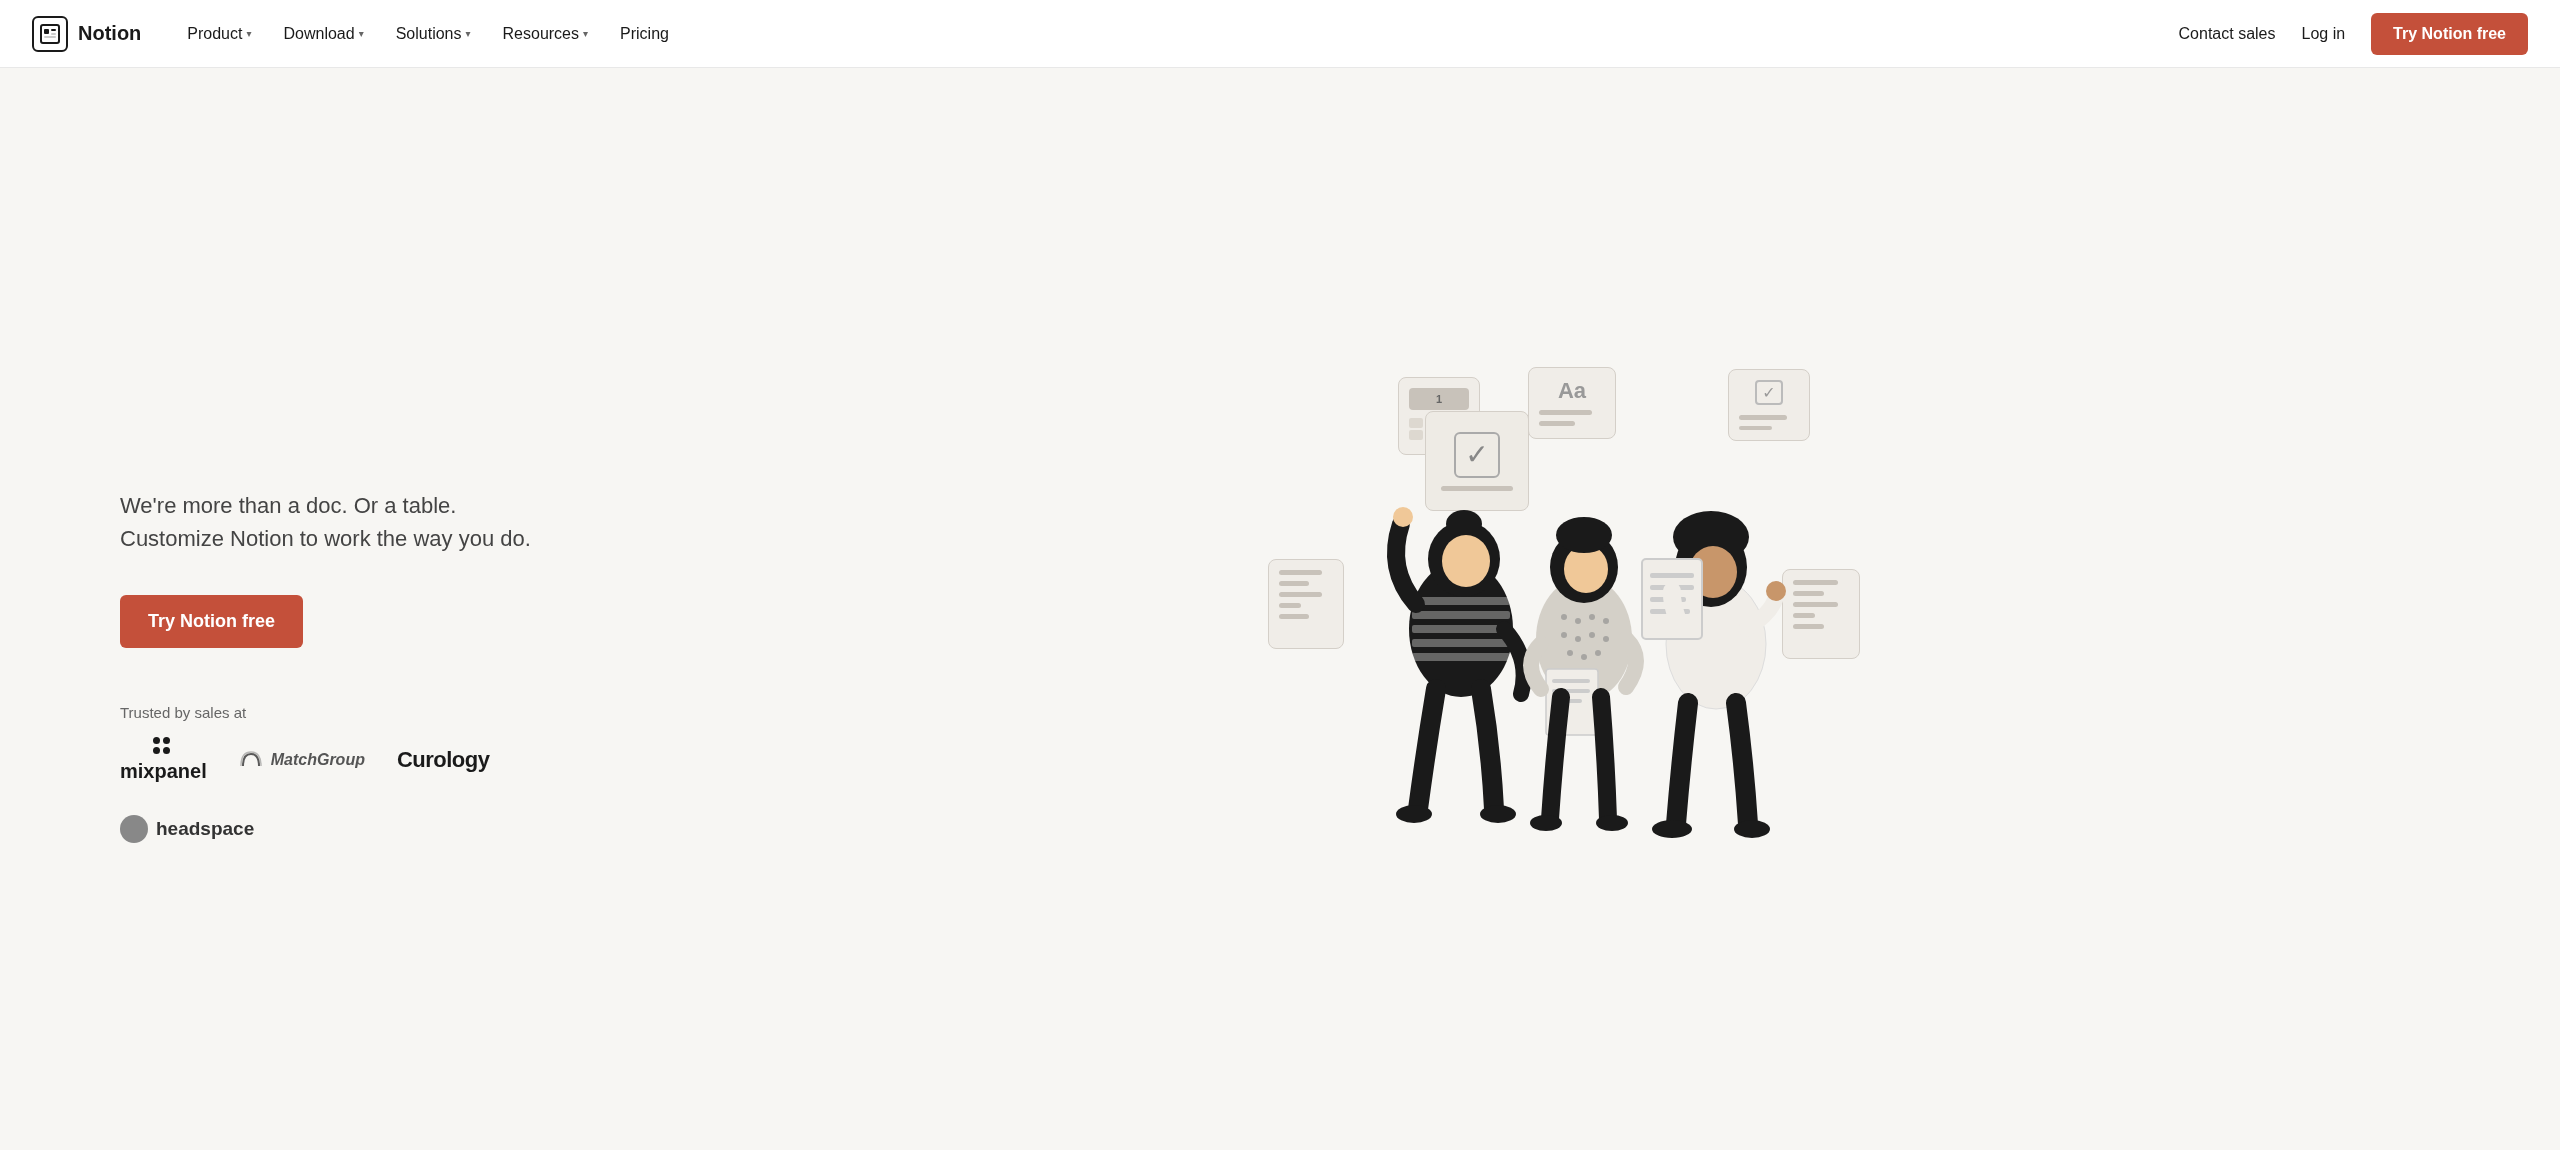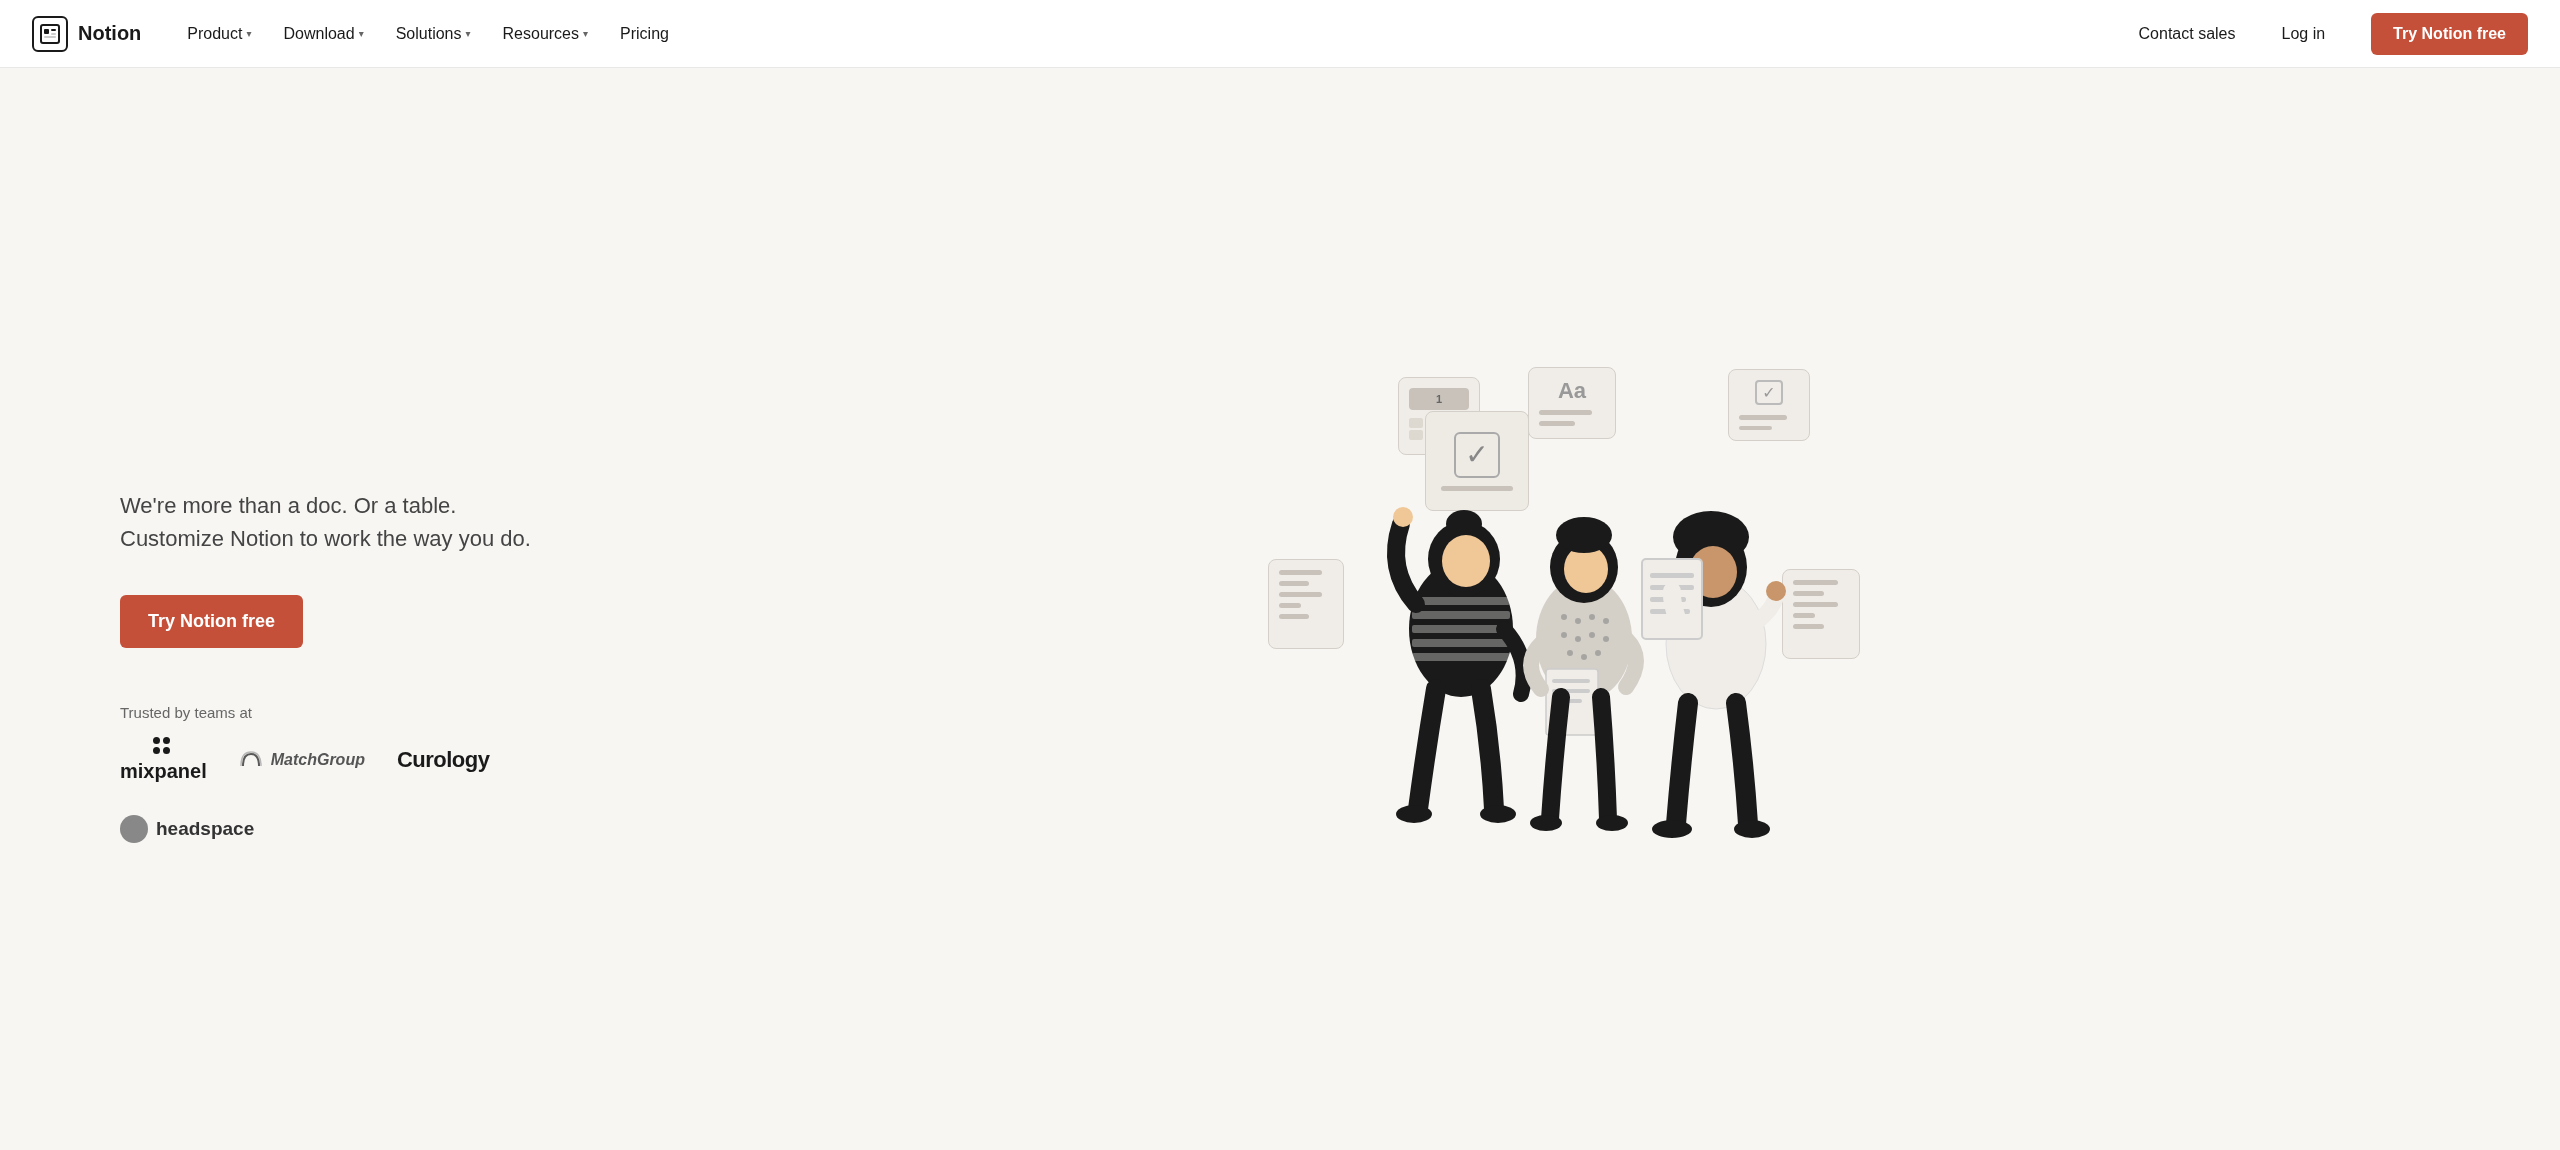--- a/index.html
+++ b/index.html
@@ -69,21 +69,21 @@
       text-decoration: none;
       transition: background 0.15s;
     }
     .chevron {
       font-size: 10px;
       color: #666;
     }
     .nav-right {
       display: flex;
       align-items: center;
-      gap: 32px;
+      gap: 12px;
     }
     .nav-contact {
       font-size: 16px;
       font-weight: 500;
       color: #1a1a1a;
       cursor: pointer;
     }
     .nav-login {
       font-size: 16px;
       font-weight: 500;
@@ -373,21 +373,21 @@
 </nav>
 
 <section class="hero">
   <div class="hero-left">
     <h1 class="hero-title">
       <br>
     </h1>
     <p class="hero-subtitle">We're more than a doc. Or a table. Customize Notion to work the way you do.</p>
     <button class="hero-cta">Try Notion free</button>
     <div class="trusted-section">
-      <p class="trusted-label">Trusted by teams at</p>
+      <p class="trusted-label">Trusted by sales at</p>
       <div class="trusted-logos">
 
         <div class="logo-mixpanel">
           <div class="logo-mixpanel-dots">
             <div class="dot"></div>
             <div class="dot"></div>
             <div class="dot"></div>
             <div class="dot"></div>
           </div>
           <span>mixpanel</span>

